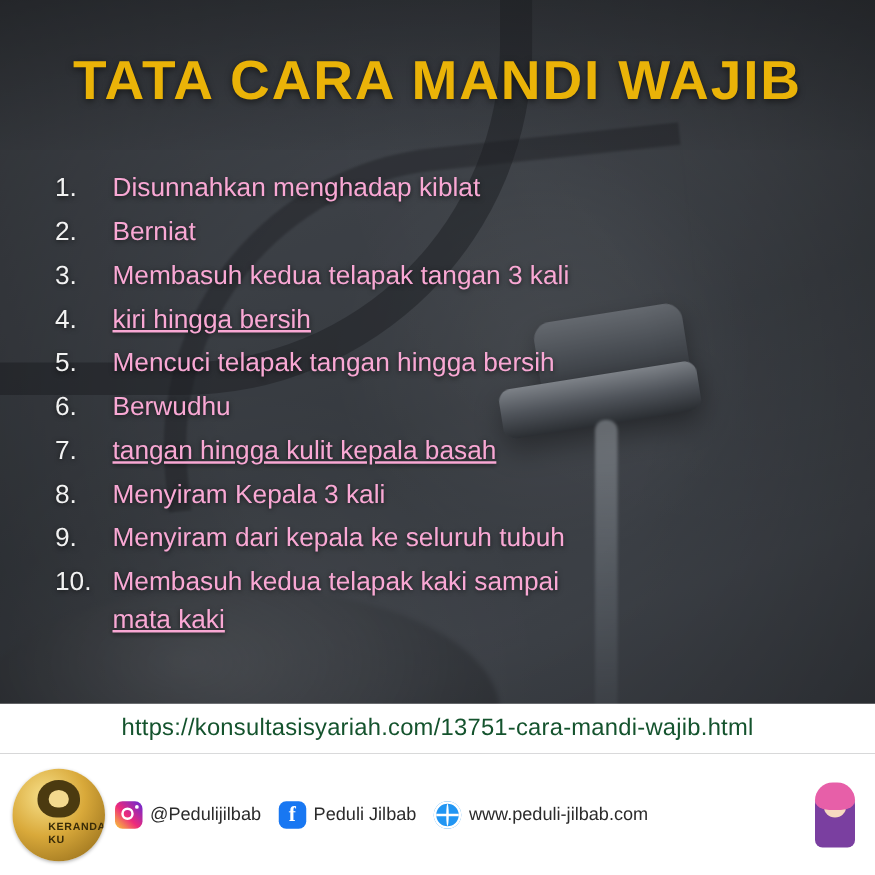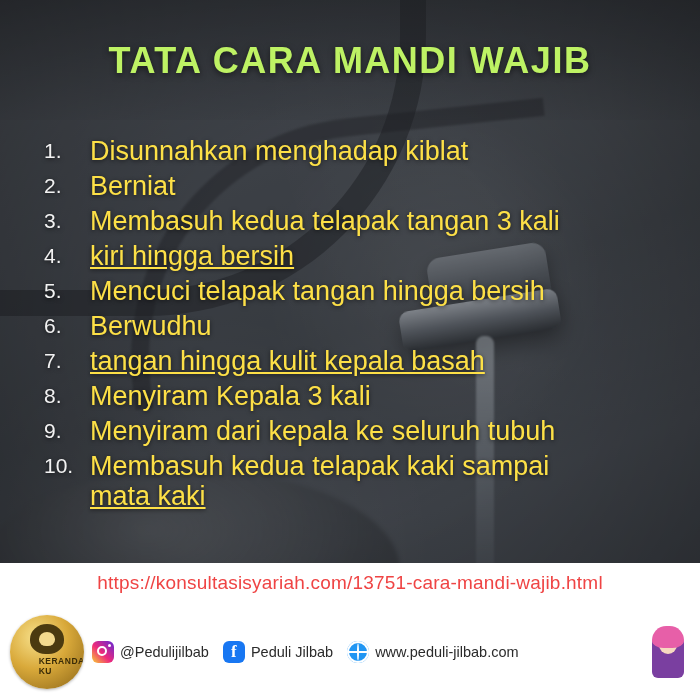--- a/index.html
+++ b/index.html
@@ -116,22 +116,22 @@
     background: rgba(42,46,51,0.42);
   }
 
   
   .title {
     position: absolute;
     top: 40px;
     left: 0;
     right: 0;
     text-align: center;
-    color: #bef264;
-    font-size: 36px;
+    color: #eab308;
+    font-size: 44px;
     font-weight: bold;
     letter-spacing: 1.5px;
     text-shadow: 0 2px 6px rgba(0,0,0,0.55);
     white-space: nowrap;
   }
 
   
   .list {
     position: absolute;
     top: 136px;
@@ -145,22 +145,22 @@
   }
   .num {
     width: 46px;
     flex: 0 0 46px;
     color: #f2f2f2;
     font-size: 21px;
     line-height: 30px;
     text-shadow: 0 1px 4px rgba(0,0,0,0.6);
   }
   .txt {
-    color: #fde047;
-    font-size: 27px;
+    color: #f9a8d4;
+    font-size: 21px;
     line-height: 30px;
     text-shadow: 0 1px 4px rgba(0,0,0,0.6);
   }
   .txt .cont {
     display: block;
     text-decoration: underline;
   }
 
   
   .url-bar {
@@ -168,21 +168,21 @@
     left: 0;
     right: 0;
     top: 563px;
     height: 40px;
     background: #ffffff;
     display: flex;
     align-items: center;
     justify-content: center;
   }
   .url-text {
-    color: #ef4444;
+    color: #14532d;
     font-size: 19px;
     letter-spacing: 0.2px;
   }
 
   
   .footer {
     position: absolute;
     left: 0;
     right: 0;
     top: 603px;

